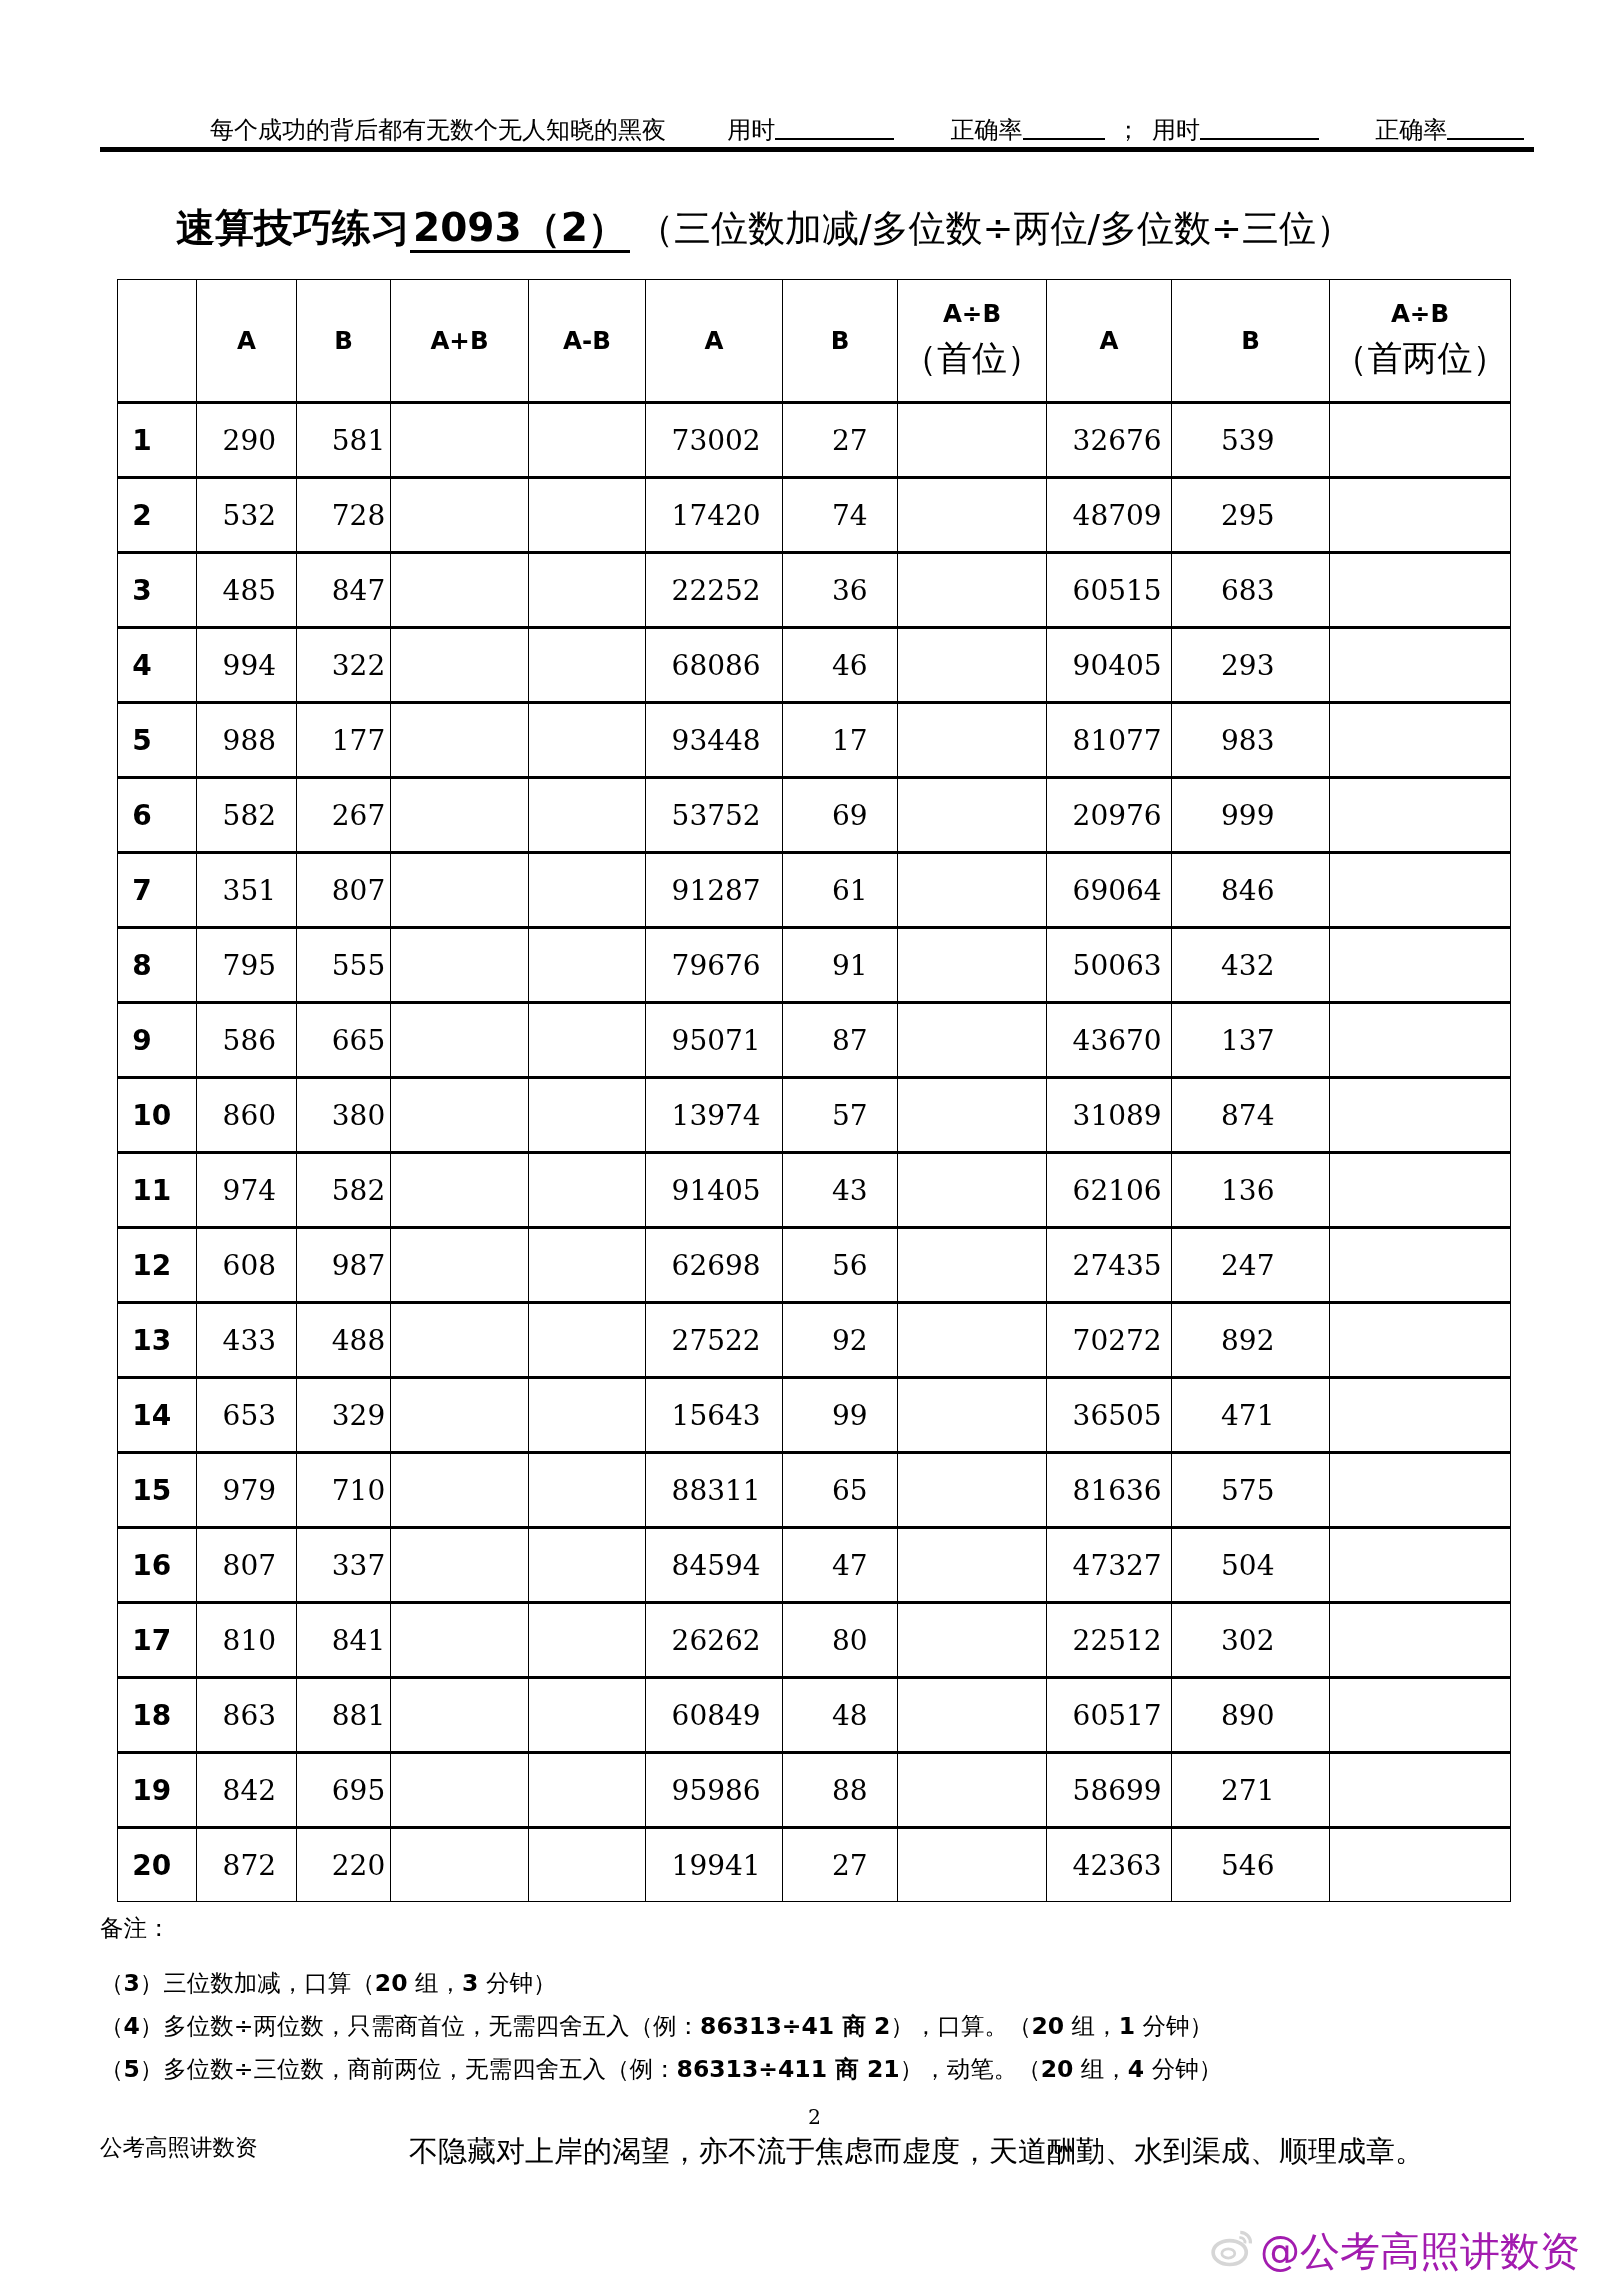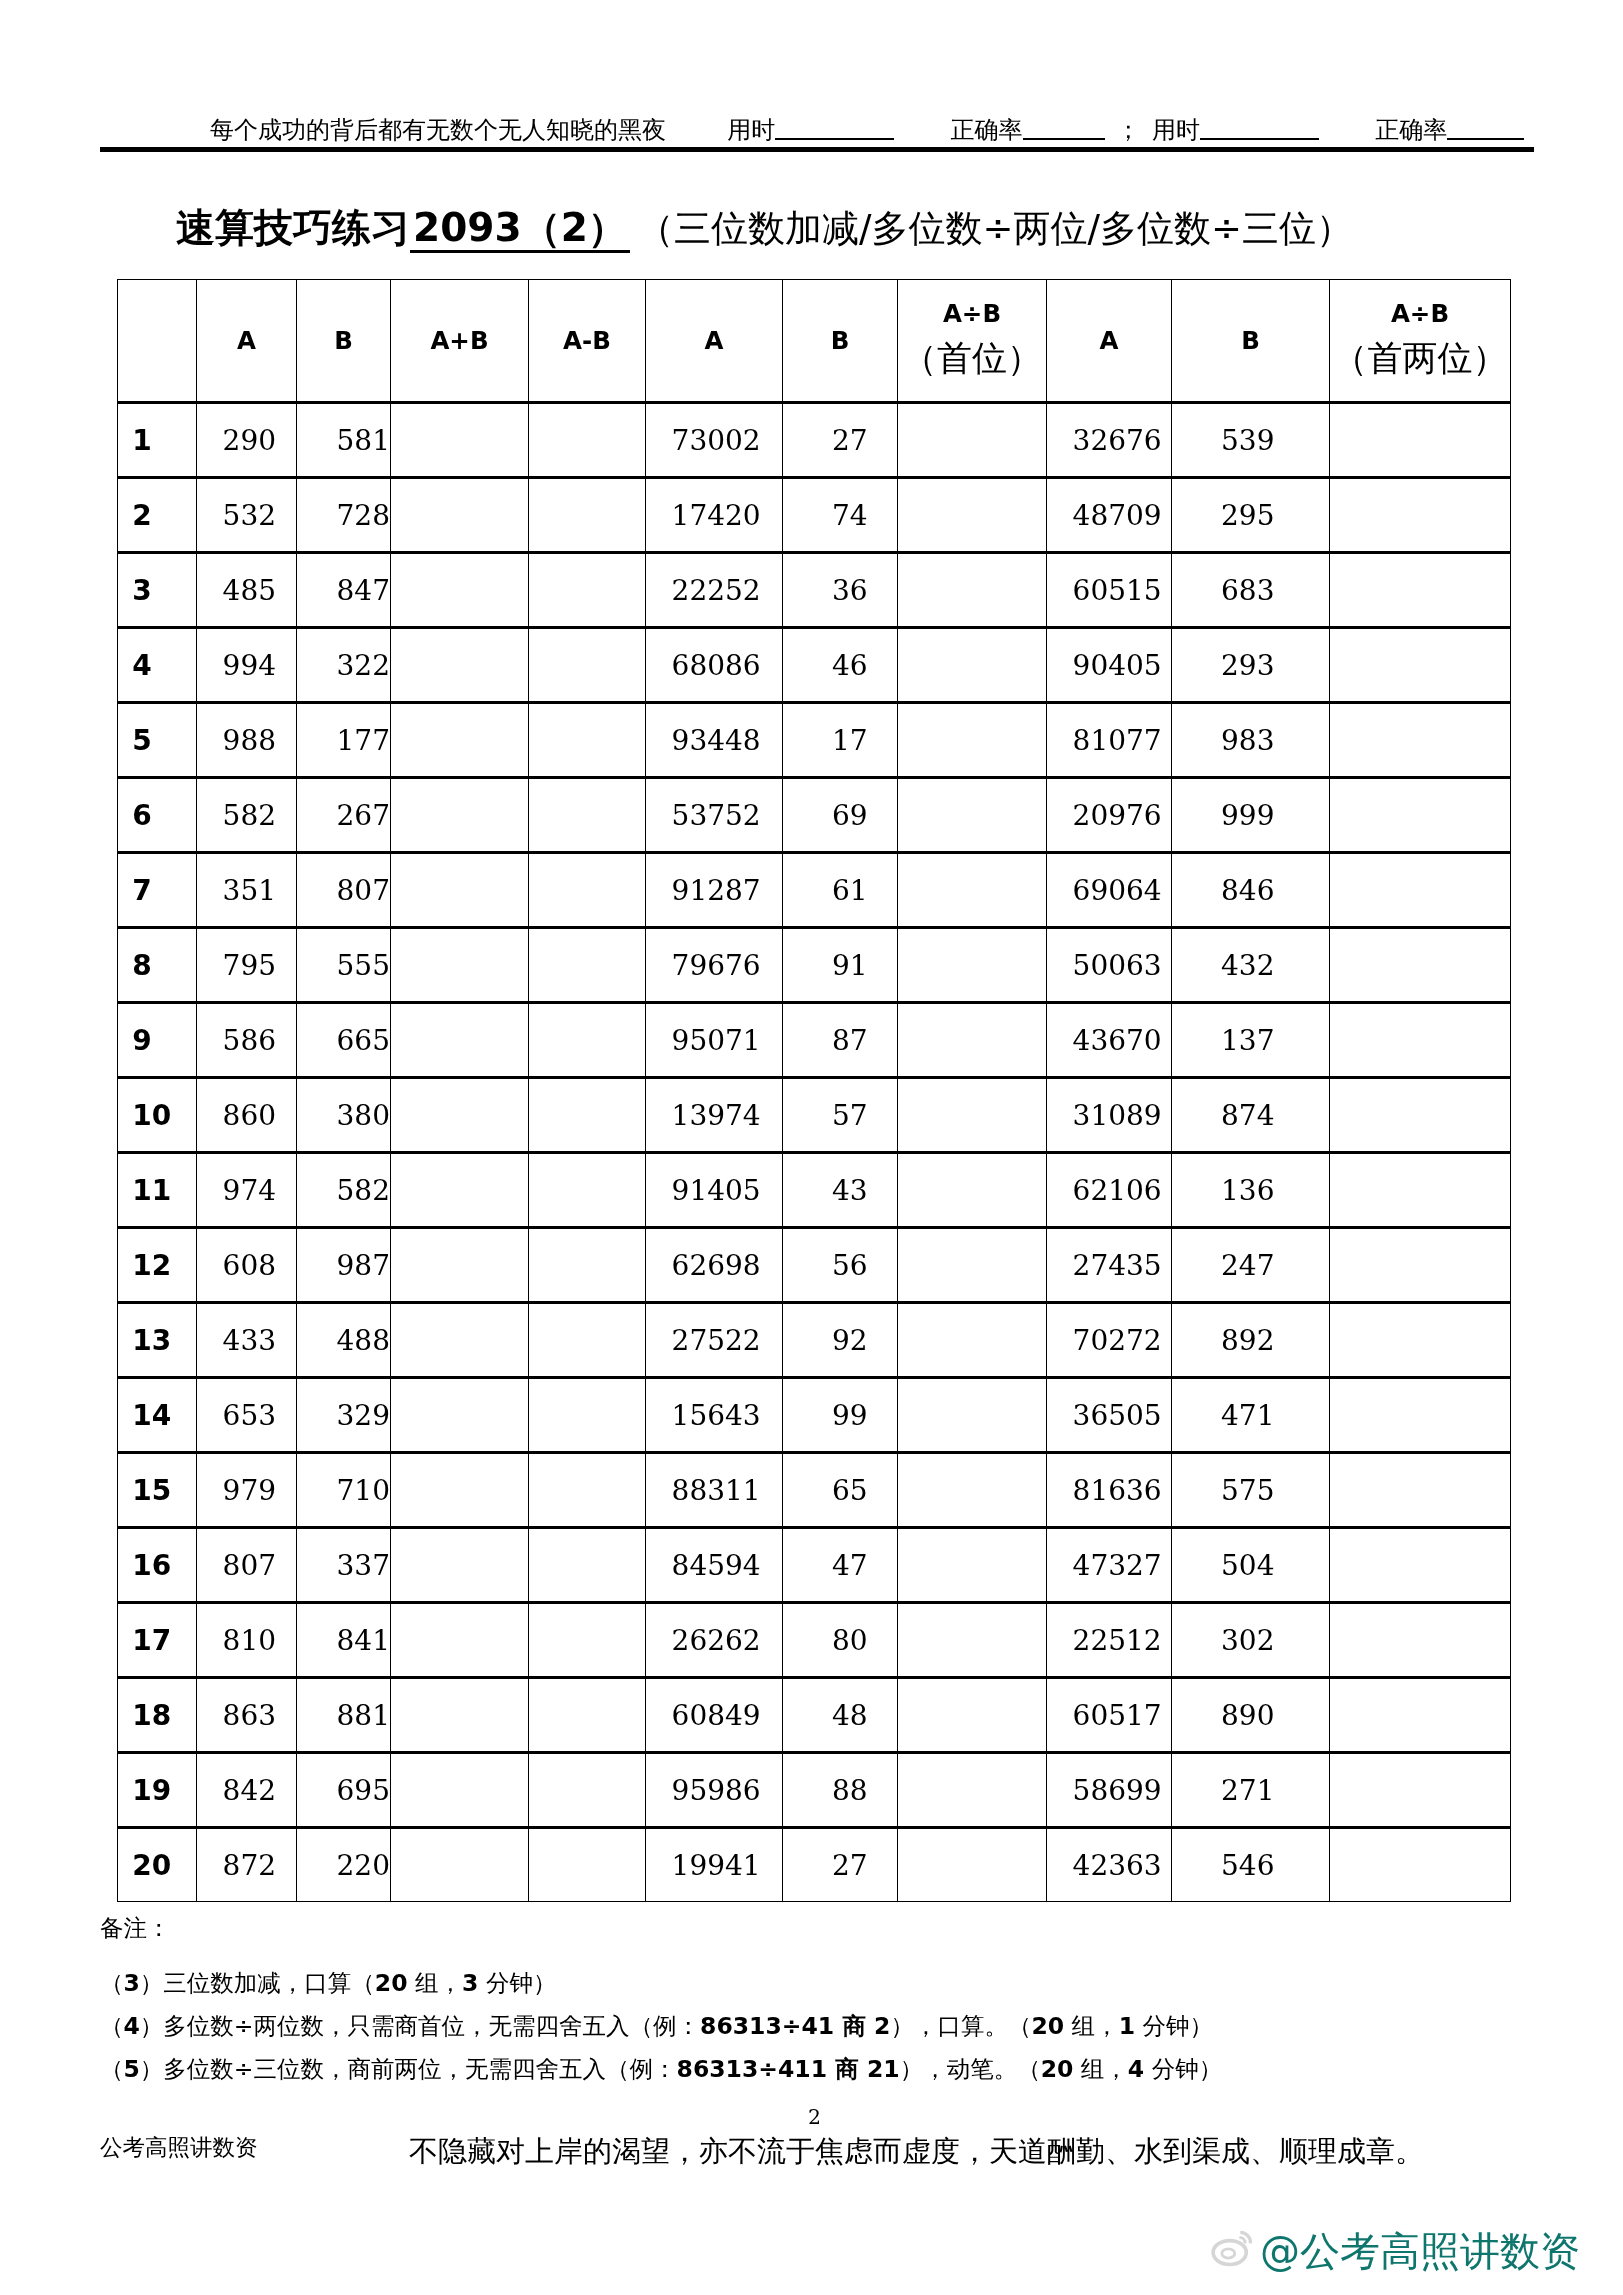--- a/index.html
+++ b/index.html
@@ -43,38 +43,38 @@
   }
   table.grid tbody td {
     height: 72px; font-size: 28px; font-family: "DejaVu Serif", "Liberation Serif", serif;
   }
   table.grid tbody tr { border-top: 3.1px solid #000; }
   table.grid thead tr { border-bottom: 3.1px solid #000; }
   table.grid tbody td.idx {
     font-family: "DejaVu Sans", sans-serif; font-weight: bold; text-align: left; padding-left: 14.3px;
   }
   table.grid tbody td.num-left { text-align: left; padding-left: 25.6px; }
-  table.grid tbody td.num-left-sm { text-align: right; padding-left: 30px; }
+  table.grid tbody td.num-left-sm { text-align: center; padding-left: 30px; }
   table.grid tbody td.num-b3 { text-align: left; padding-left: 49px; }
   table.grid tbody td.answer { }
 
   
   .notes { left: 100px; top: 1910px; font-family: "DejaVu Sans", sans-serif; font-size: 23.5px; }
   .notes div { height: 43px; line-height: 43px; white-space: nowrap; }
   .notes .label { height: 36px; line-height: 36px; margin-bottom: 16px; }
   .notes b { font-weight: bold; }
 
   
   .page-num { left: 808px; top: 2105px; font-size: 20.4px; font-family: "DejaVu Serif", serif; }
   .footer-left { left: 100px; top: 2132px; font-size: 22.5px; font-family: "DejaVu Sans", sans-serif; white-space: nowrap; }
   .footer-center { left: 409px; top: 2132px; font-size: 29px; font-family: "DejaVu Sans", sans-serif; white-space: nowrap; }
 
   
   .watermark {
-    left: 1209px; top: 2224px; font-size: 40px; color: #0f766e; font-family: "DejaVu Sans", sans-serif;
+    left: 1209px; top: 2224px; font-size: 40px; color: #a21caf; font-family: "DejaVu Sans", sans-serif;
     white-space: nowrap; display: flex; align-items: center; gap: 5.1px;
   }
   .watermark svg { width: 46px; height: 46px; }
 </style>
 </head>
 <body>
 
 <div class="abs header-row">
   <span>每个成功的背后都有无数个无人知晓的黑夜</span>
   <span style="width:46px"></span>

